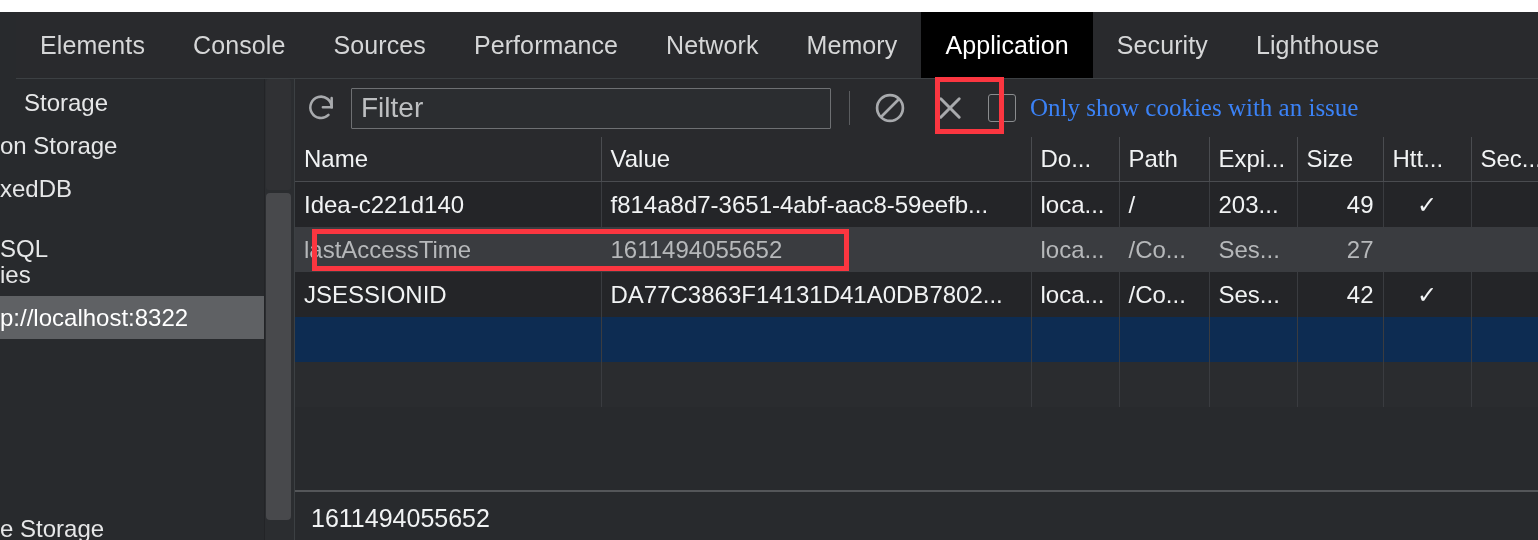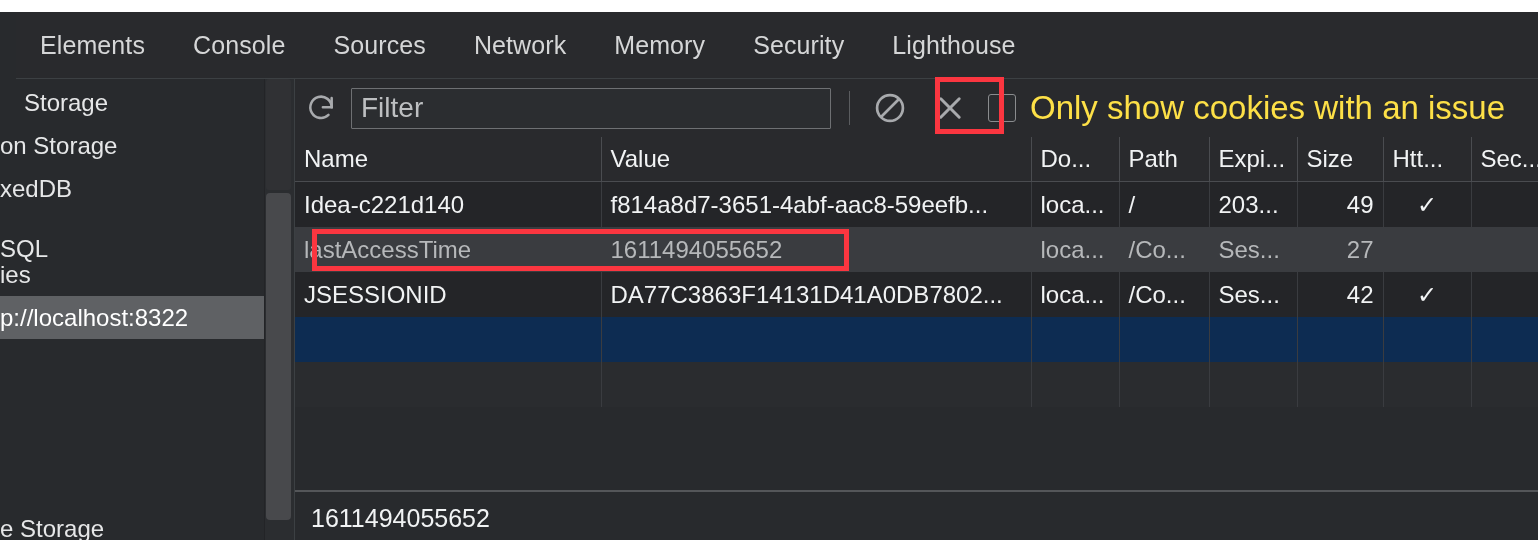--- a/index.html
+++ b/index.html
@@ -170,24 +170,25 @@
     width: 26px; height: 26px;
     border: 1px solid #8a8c8e;
     border-radius: 3px;
     background: #2b2d30;
     margin-left: 12px;
     margin-right: 14px;
     flex: 0 0 auto;
     cursor: default;
   }
   .tb-check-label {
-    font-size: 33px;
-    color: #fde047;
-    white-space: nowrap;
-    cursor: default;
+    font-size: 25px;
+    color: #3b82f6;
+    white-space: nowrap;
+    cursor: default;
+    font-family: Liberation Serif, serif;
   }
 
   
   .table-wrap {
     position: absolute;
     left: 0; top: 58px;
     width: 1244px;
     height: 352px;
     background: #282a2d;
     overflow: hidden;
@@ -262,22 +263,24 @@
 <body>
 
 <div id="root">
 
   <div class="top-strip"></div>
 
   <div class="tabbar" id="tabbar">
       <div class="tab">Elements</div>
       <div class="tab">Console</div>
       <div class="tab">Sources</div>
+      <div class="tab">Performance</div>
       <div class="tab">Network</div>
       <div class="tab">Memory</div>
+      <div class="tab active">Application</div>
       <div class="tab">Security</div>
       <div class="tab">Lighthouse</div>
     </div>
 
   <div class="sidebar" id="sidebar">
       <div class="side-item" style="top: 2px;">
         <span class="side-label" style="margin-left: 24px;">Storage</span>
       </div>
       <div class="side-item" style="top: 45px;">
         <span class="side-label" style="margin-left: 0px;">on Storage</span>

